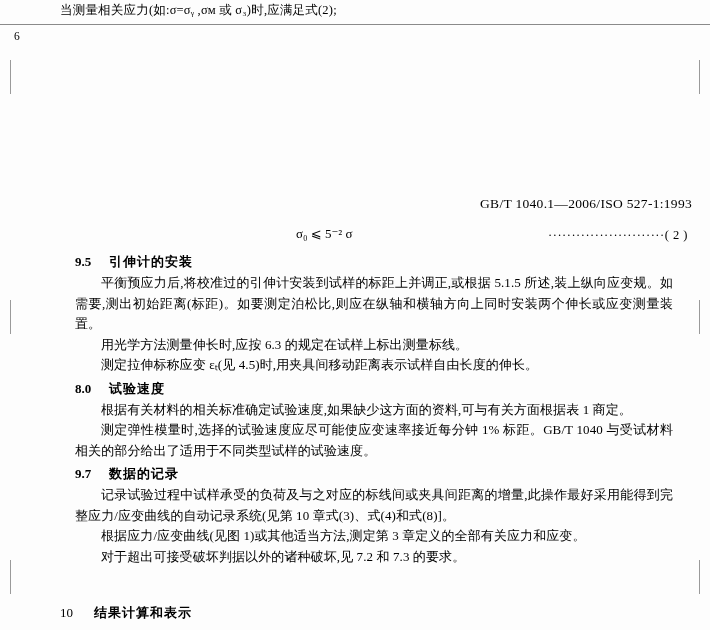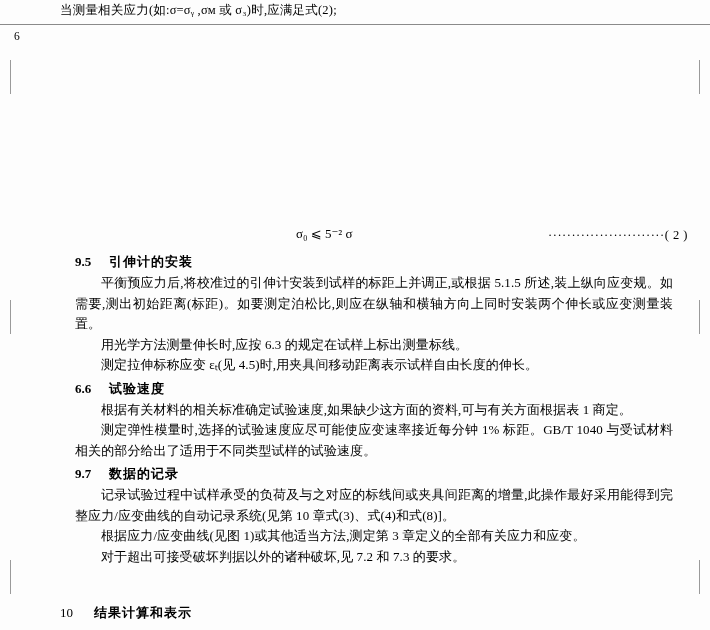--- a/index.html
+++ b/index.html
@@ -153,39 +153,40 @@
   <div class="rule-top"></div>
   <div class="page-number-top">6</div>
 
   <div class="tick tick-left" style="top:60px"></div>
   <div class="tick tick-right" style="top:60px"></div>
   <div class="tick tick-left" style="top:300px"></div>
   <div class="tick tick-right" style="top:300px"></div>
   <div class="tick tick-left" style="top:560px"></div>
   <div class="tick tick-right" style="top:560px"></div>
 
+  <div class="std-header">GB/T 1040.1—2006/ISO 527-1:1993</div>
 
   <div class="formula-row">
     <div class="formula">σ₀ ⩽ 5⁻² σ</div>
     <div class="dots-num">·························( 2 )</div>
   </div>
 
   <div class="body">
 
     <div class="sec">
       <span class="num">9.5</span><span class="ttl">引伸计的安装</span>
     </div>
     <p class="para">平衡预应力后,将校准过的引伸计安装到试样的标距上并调正,或根据 5.1.5 所述,装上纵向应变规。如需要,测出初始距离(标距)。如要测定泊松比,则应在纵轴和横轴方向上同时安装两个伸长或应变测量装置。</p>
     <p class="para">用光学方法测量伸长时,应按 6.3 的规定在试样上标出测量标线。</p>
     <p class="para">测定拉伸标称应变 εₜ(见 4.5)时,用夹具间移动距离表示试样自由长度的伸长。</p>
 
     <div class="gap-m"></div>
 
     <div class="sec">
-      <span class="num">6.6</span><span class="ttl">试验速度</span>
+      <span class="num">8.0</span><span class="ttl">试验速度</span>
     </div>
     <p class="para">根据有关材料的相关标准确定试验速度,如果缺少这方面的资料,可与有关方面根据表 1 商定。</p>
     <p class="para">测定弹性模量时,选择的试验速度应尽可能使应变速率接近每分钟 1% 标距。GB/T 1040 与受试材料相关的部分给出了适用于不同类型试样的试验速度。</p>
 
     <div class="gap-m"></div>
 
     <div class="sec">
       <span class="num">9.7</span><span class="ttl">数据的记录</span>
     </div>
     <p class="para">记录试验过程中试样承受的负荷及与之对应的标线间或夹具间距离的增量,此操作最好采用能得到完整应力/应变曲线的自动记录系统(见第 10 章式(3)、式(4)和式(8)]。</p>

